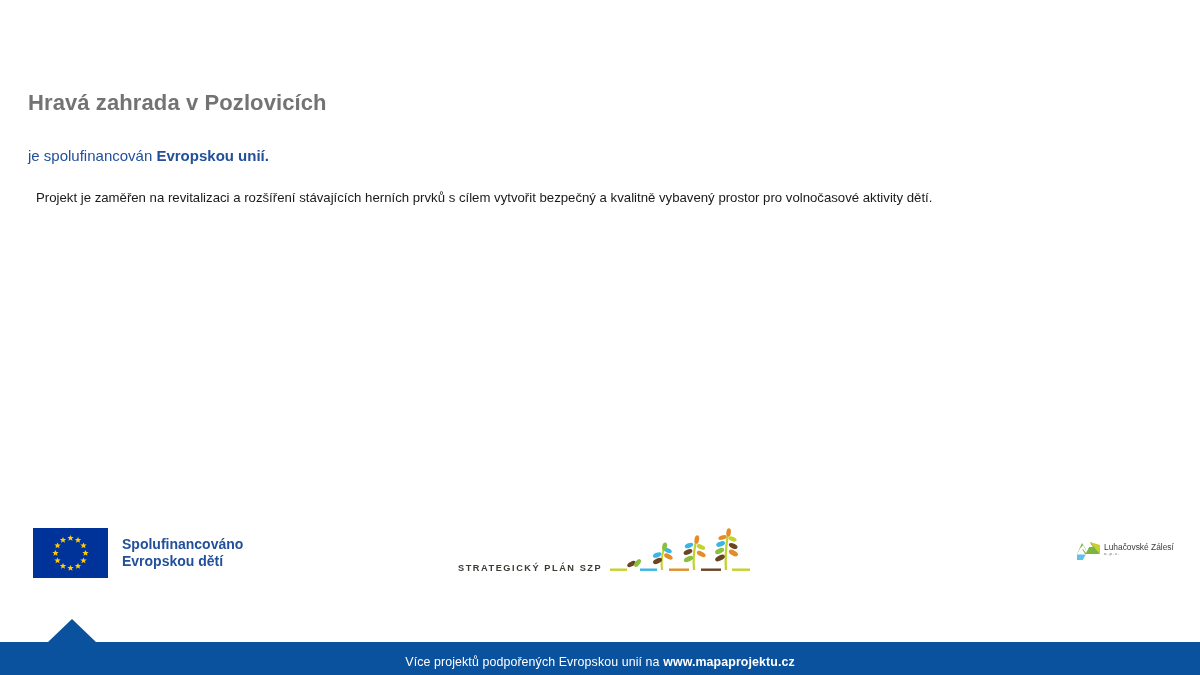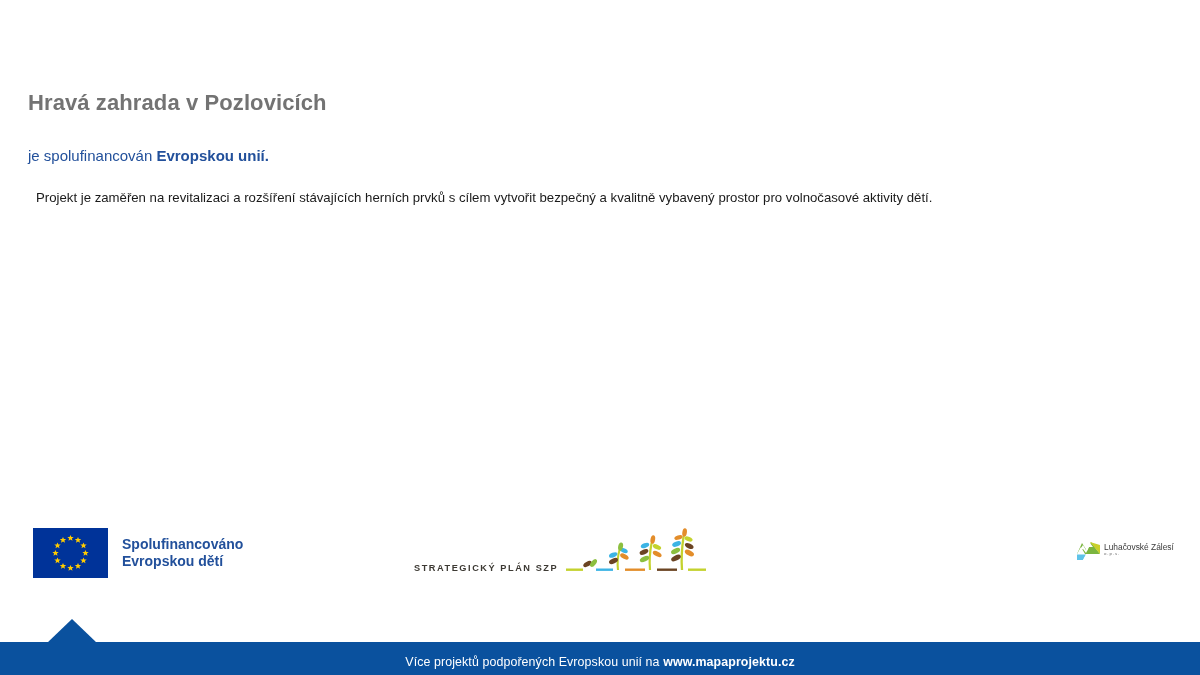--- a/index.html
+++ b/index.html
@@ -89,21 +89,21 @@
     font-size: 14px;
     line-height: 1.22;
     font-weight: bold;
     white-space: nowrap;
   }
   .eu-logo-text span { display: block; }
 
   
   .szp-logo {
     position: absolute;
-    left: 414px;
+    left: 458px;
     top: 528px;
     height: 52px;
     display: flex;
     align-items: flex-end;
   }
   .szp-text {
     font-size: 9.2px;
     letter-spacing: 1.55px;
     color: #3d3a34;
     font-weight: bold;

